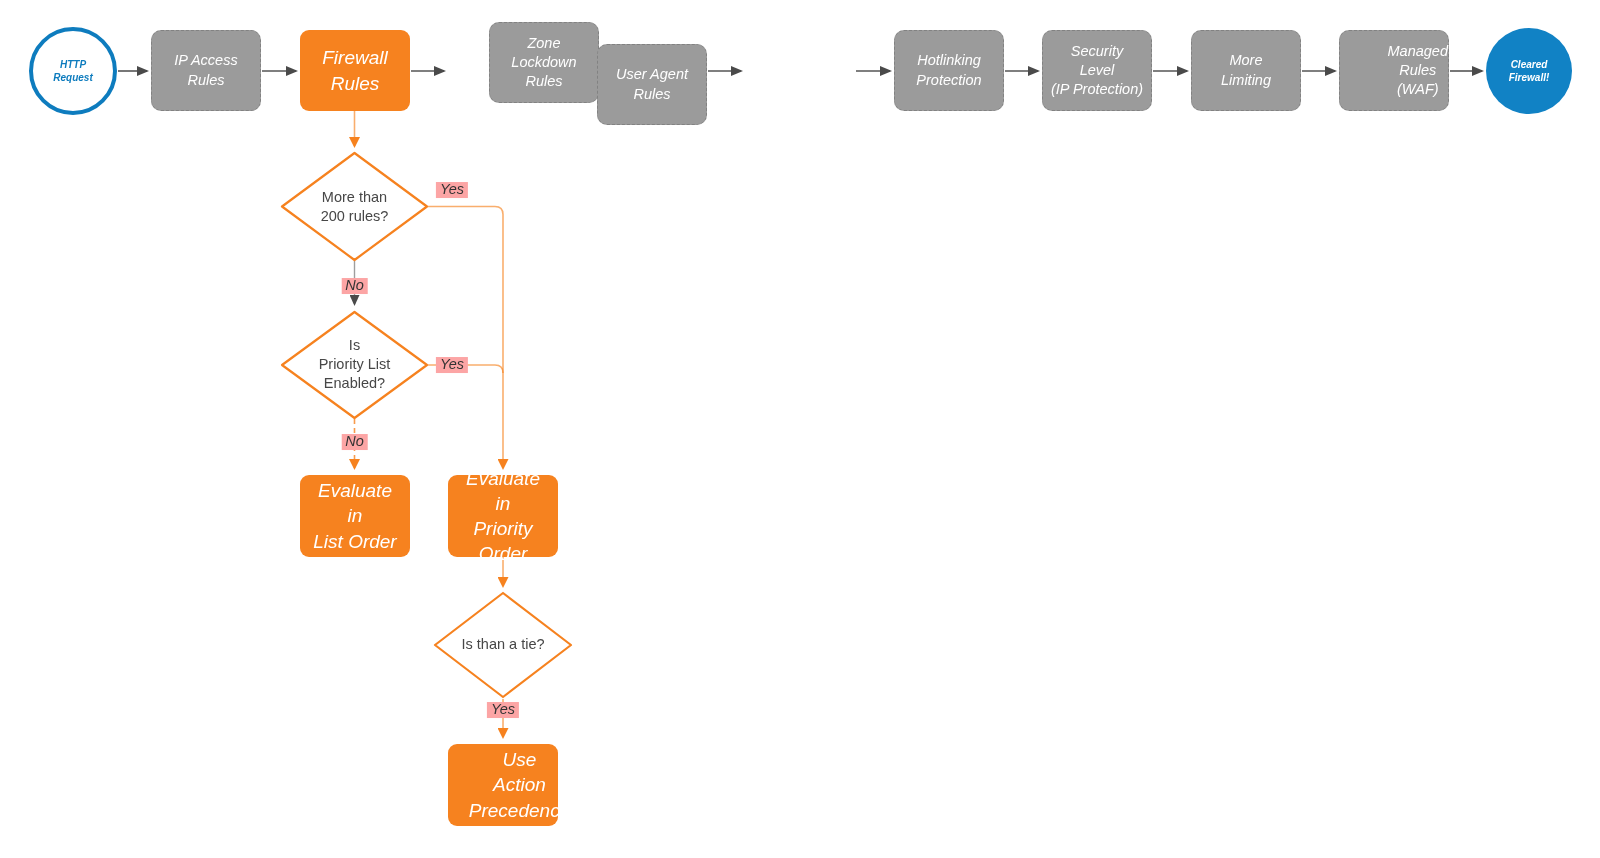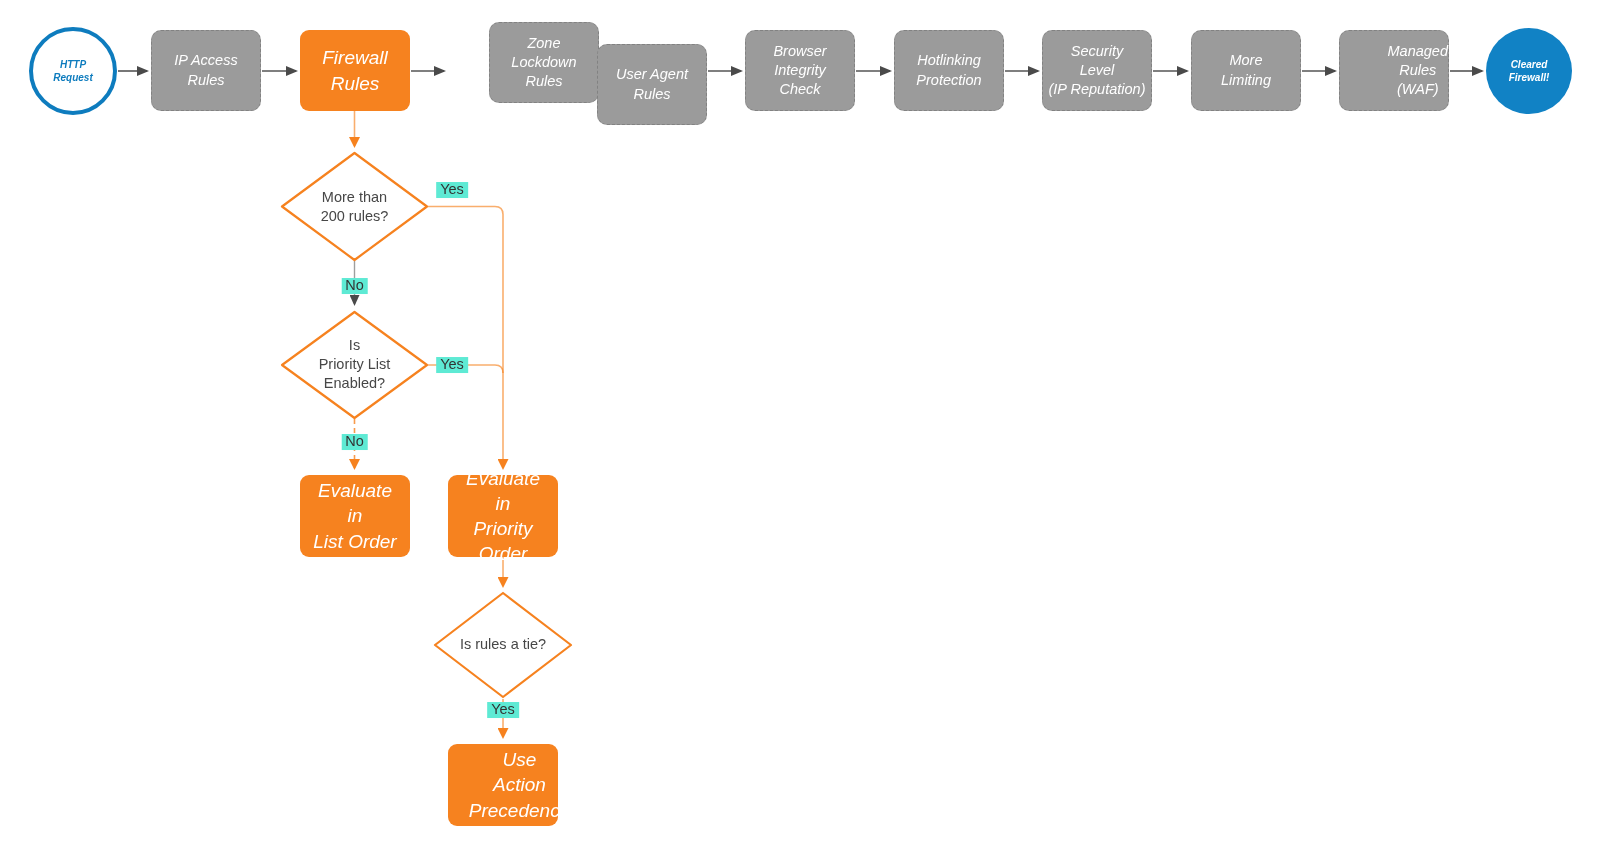--- a/index.html
+++ b/index.html
@@ -33,22 +33,22 @@
   }
   .circle.start{background:#ffffff;border:4px solid var(--blue,#0E7CBE);color:var(--blue,#0E7CBE);}
   .circle.end{background:var(--bluefill,#1182C5);color:#ffffff;}
 
   .diamond-label{
     position:absolute;transform:translate(-50%,-50%);text-align:center;
     color:#474747;font-size:14.5px;line-height:1.32;white-space:pre-line;
   }
   .edge-label{
     position:absolute;transform:translate(-50%,-50%);
-    color:#333333;font-size:14.5px;
-    background:#5eead4;padding:0 4px;line-height:1.1;
+    font-style:italic;color:#333333;font-size:14.5px;
+    background:#fca5a5;padding:0 4px;line-height:1.1;
   }
 </style>
 </head>
 <body style="--orange: #F6821F; --gray: #9B9B9B; --blue: #0E7CBE; --bluefill: #1182C5;">
 
 <svg class="layer" width="1600" height="858" viewBox="0 0 1600 858">
   <defs>
     <marker id="mDark" markerUnits="userSpaceOnUse" markerWidth="12" markerHeight="10" refX="10" refY="5" orient="auto">
       <path d="M0,0 L12,5 L0,10 Z" fill="#4A4A4A"></path>
     </marker>
@@ -115,35 +115,30 @@
     <span class="lbl">Zone
 Lockdown
 Rules</span>
   </div>
 
   <div class="node gray" style="left:597px;top:30px;width:110px;height:81px;margin-top:14px;">
     <span class="lbl">User Agent
 Rules</span>
   </div>
 
-  <div class="node gray" style="left:745px;top:30px;width:110px;height:81px;">
-    <span class="lbl">Browser
-Integrity
-Check</span>
-  </div>
 
   <div class="node gray" style="left:894px;top:30px;width:110px;height:81px;">
     <span class="lbl">Hotlinking
 Protection</span>
   </div>
 
   <div class="node gray" style="left:1042px;top:30px;width:110px;height:81px;">
     <span class="lbl">Security
 Level
-(IP Reputation)</span>
+(IP Protection)</span>
   </div>
 
   <div class="node gray" style="left:1191px;top:30px;width:110px;height:81px;">
     <span class="lbl">More
 Limiting</span>
   </div>
 
   <div class="node gray" style="left:1339px;top:30px;width:110px;height:81px;justify-content:flex-end;">
     <span class="lbl">Managed
 Rules
@@ -155,21 +150,21 @@
 Firewall!</span>
   </div>
 
   <div class="diamond-label" style="left:354.5px;top:206.5px;width:130px;">More than
 200 rules?</div>
 
   <div class="diamond-label" style="left:354.5px;top:365px;width:130px;">Is
 Priority List
 Enabled?</div>
 
-  <div class="diamond-label" style="left:503px;top:645px;width:140px;">Is rules a tie?</div>
+  <div class="diamond-label" style="left:503px;top:645px;width:140px;">Is than a tie?</div>
 
   <div class="node orangebox" style="left:300px;top:475px;width:110px;height:82px;">
     <span class="lbl">Evaluate
 in
 List Order</span>
   </div>
 
   <div class="node orangebox" style="left:448px;top:475px;width:110px;height:82px;">
     <span class="lbl">Evaluate
 in

